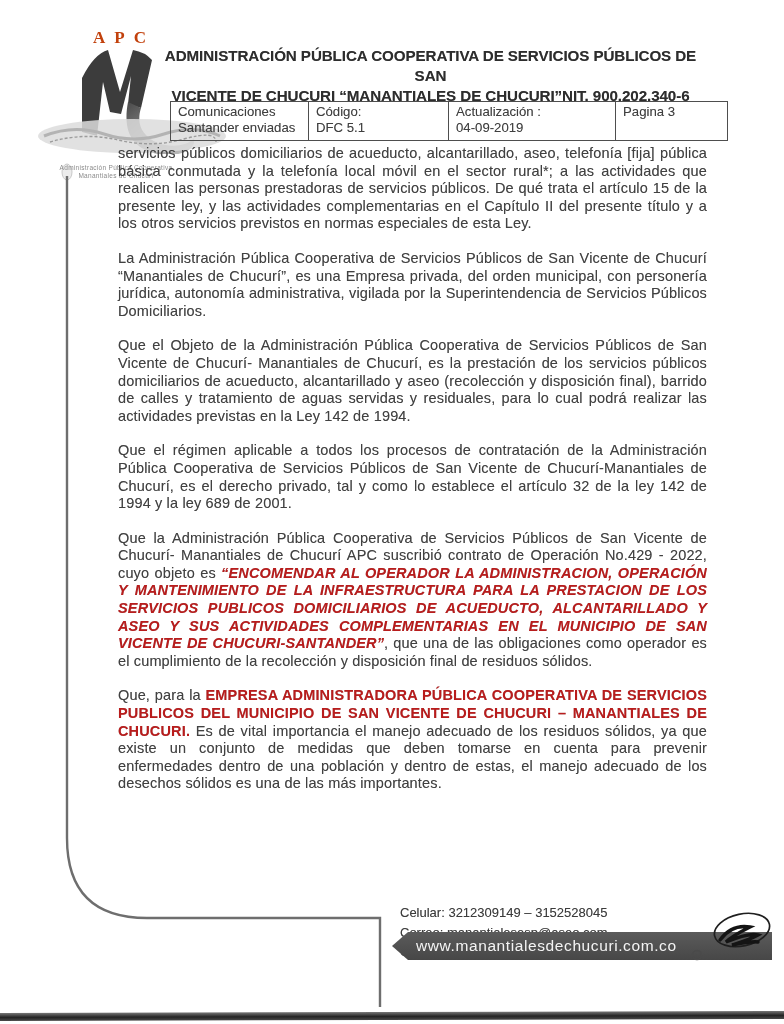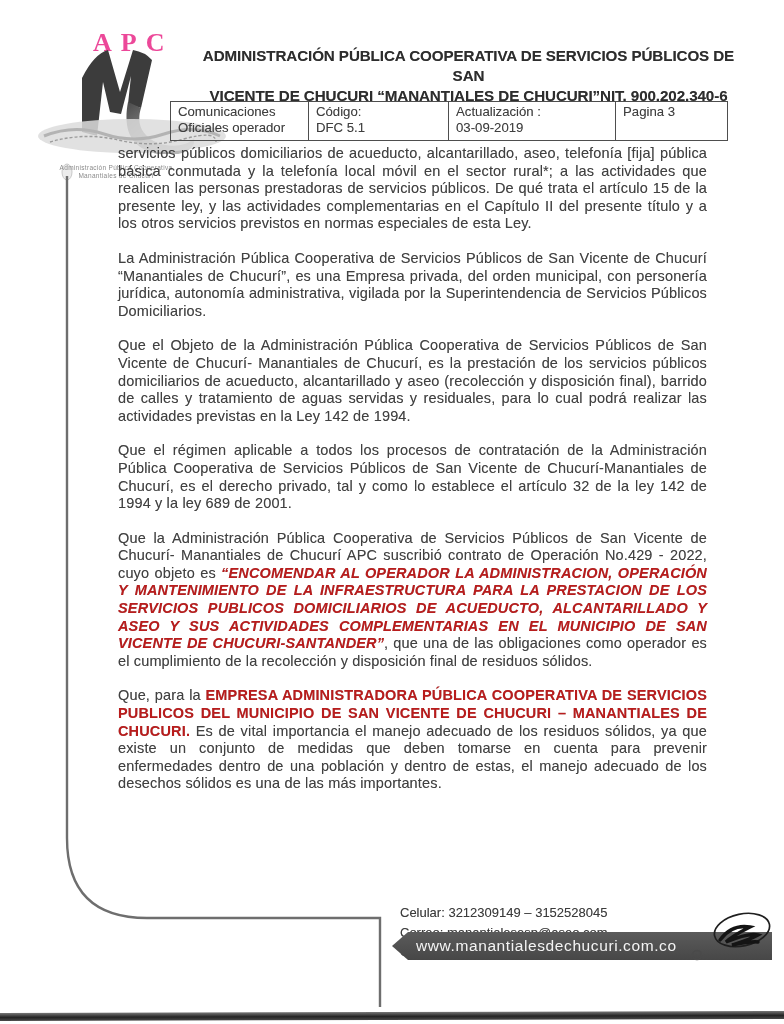--- a/index.html
+++ b/index.html
@@ -4,33 +4,33 @@
 <style>
   html,body{margin:0;padding:0;background:#e9e9e9;}
   .page{
     position:relative;width:784px;height:1024px;background:#ffffff;
     overflow:hidden;font-family:"Liberation Sans",sans-serif;color:#3f3f3f;
   }
   
   .logo-apc{
     position:absolute;left:93px;top:28px;width:110px;
     font-family:"Liberation Serif",serif;font-weight:bold;
-    font-size:26px;letter-spacing:9px;color:#ec4899;
+    font-size:17px;letter-spacing:9px;color:#c2410c;
   }
   .logo-m{position:absolute;left:70px;top:44px;}
   .logo-banner{position:absolute;left:34px;top:112px;}
   .logo-caption{
     position:absolute;left:36px;top:164px;width:160px;text-align:center;
     font-size:6.5px;line-height:8px;color:#8a8a8a;letter-spacing:.3px;
   }
   
   .doc-title{
     position:absolute;left:163px;top:46px;width:535px;text-align:center;
     font-weight:bold;font-size:15.2px;line-height:20px;color:#2d2d2d;
-    letter-spacing:-0.1px;text-shadow:0 0 .6px rgba(45,45,45,.45);margin-left:38px;
+    letter-spacing:-0.1px;text-shadow:0 0 .6px rgba(45,45,45,.45);
   }
   .meta-table{
     position:absolute;left:170px;top:101px;width:497px;height:40px;
     border-collapse:collapse;table-layout:fixed;
     font-size:13.2px;line-height:16px;color:#3f3f3f;
   }
   .meta-table td{
     border:1.6px solid #4e4e4e;padding:2px 7px;vertical-align:top;
     text-shadow:0 0 .5px rgba(60,60,60,.35);
   }
@@ -104,29 +104,29 @@
   <div class="doc-title">
     <span>ADMINISTRACIÓN PÚBLICA COOPERATIVA DE SERVICIOS PÚBLICOS DE SAN</span><br>
     <span>VICENTE DE CHUCURI  “MANANTIALES DE CHUCURI”NIT. 900.202.340-6</span>
   </div>
 
   <table class="meta-table">
     <tbody>
     <tr>
       <td style="width:123px">
         <span>Comunicaciones</span><br>
-        <span>Oficiales operador</span>
+        <span>Santander enviadas</span>
       </td>
       <td style="width:125px">
         <span>Código:</span><br>
         <span>DFC 5.1</span>
       </td>
       <td style="width:152px">
         <span>Actualización :</span><br>
-        <span>03-09-2019</span>
+        <span>04-09-2019</span>
       </td>
       <td style="width:97px">
         <span>Pagina  3</span>
       </td>
     </tr>
     </tbody>
   </table>
 
   <div class="body-text">
     <p>servicios públicos domiciliarios de acueducto, alcantarillado, aseo, telefonía [fija] pública básica conmutada y la telefonía local móvil en el sector rural*; a las actividades que realicen las personas prestadoras de servicios públicos. De qué trata el artículo 15 de la presente ley, y las actividades complementarias en el Capítulo II del presente título y a los otros servicios previstos en normas especiales de esta Ley.</p>

